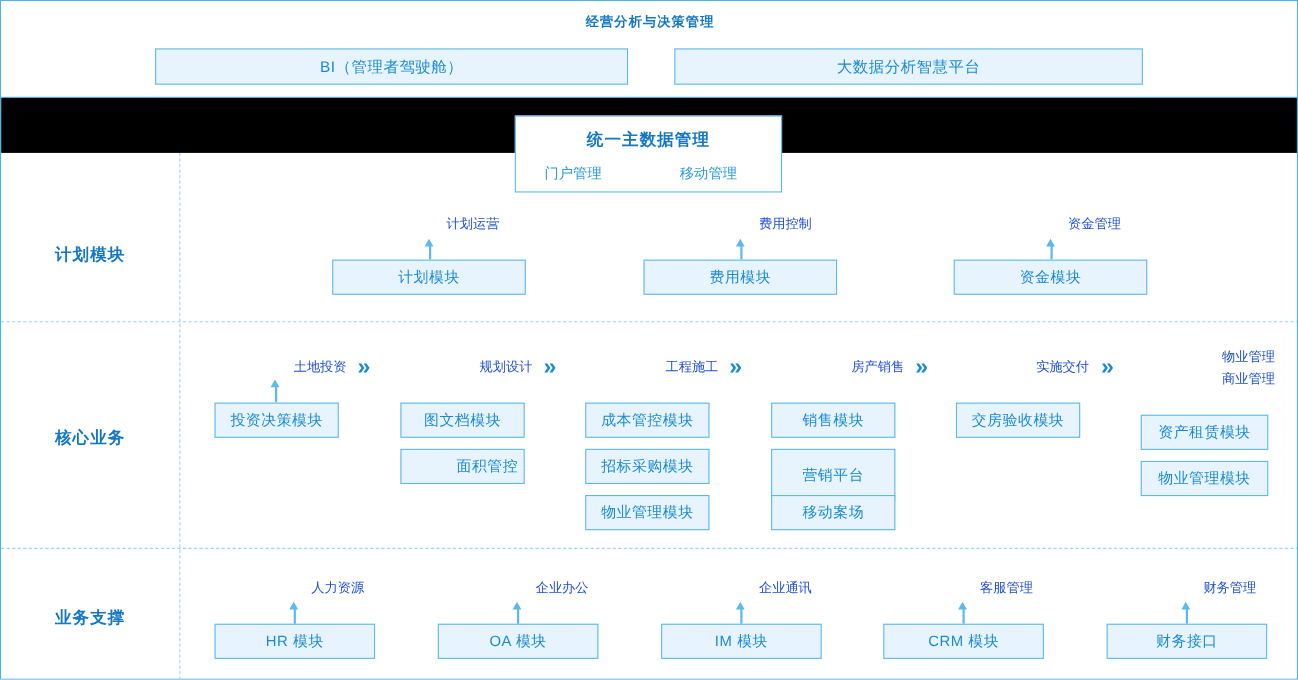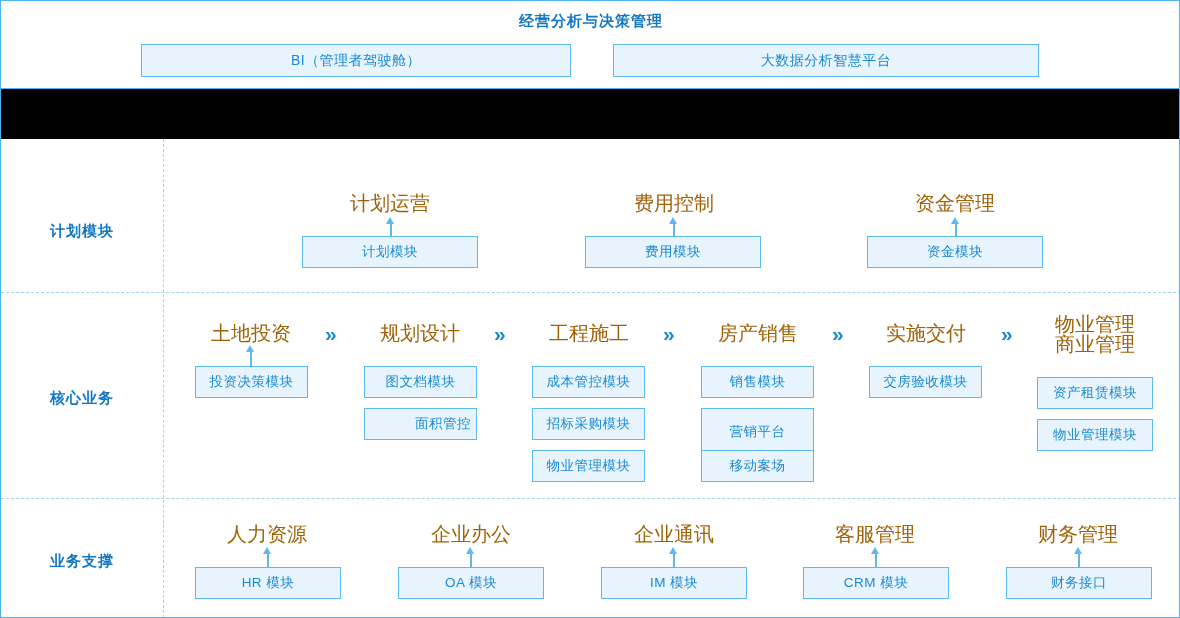--- a/index.html
+++ b/index.html
@@ -30,21 +30,21 @@
     box-sizing: border-box;
     border-bottom: 1px solid #4db2f0;
     background: #ffffff;
   }
   .top-title {
     position: absolute;
     left: 0;
     top: 11px;
     width: 1180px;
     text-align: center;
-    font-size: 15px;
+    font-size: 12px;
     font-weight: bold;
     color: #1377c4;
     letter-spacing: 1px;
   }
   .top-box {
     position: absolute;
     top: 43px;
     height: 33px;
     box-sizing: border-box;
     background: #e8f4fd;
@@ -131,23 +131,23 @@
     color: #1377c4;
     letter-spacing: 1px;
   }
   .row-label.l1 { top: 221px; }
   .row-label.l2 { top: 388px; }
   .row-label.l3 { top: 551px; }
 
   
   .stage-label {
     position: absolute;
-    text-align: center;
-    font-size: 20px;
-    color: #a16207;
+    text-align: right;
+    font-size: 12px;
+    color: #1d4ed8;
     line-height: 20px;
     white-space: pre-line;
   }
   .mod-box {
     position: absolute;
     box-sizing: border-box;
     background: #e8f4fd;
     border: 1px solid #5cb8ee;
     color: #1a8ad4;
     font-size: 13.5px;
@@ -191,20 +191,25 @@
 <div id="diagram">
 
   <div class="top-band">
     <div class="top-title">经营分析与决策管理</div>
     <div class="top-box bi">BI（管理者驾驶舱）</div>
     <div class="top-box bigd">大数据分析智慧平台</div>
   </div>
 
   <div class="black-band"></div>
 
+  <div class="mdm-card">
+    <div class="mdm-title">统一主数据管理</div>
+    <div class="mdm-sub a">门户管理</div>
+    <div class="mdm-sub b">移动管理</div>
+  </div>
 
   <div class="v-dash"></div>
   <div class="h-dash r1"></div>
   <div class="h-dash r2"></div>
 
   <div class="row-label l1">计划模块</div>
   <div class="row-label l2">核心业务</div>
   <div class="row-label l3">业务支撑</div>
 
   <div class="stage-label" style="left:325px; top:192px; width:128px;">计划运营</div>

